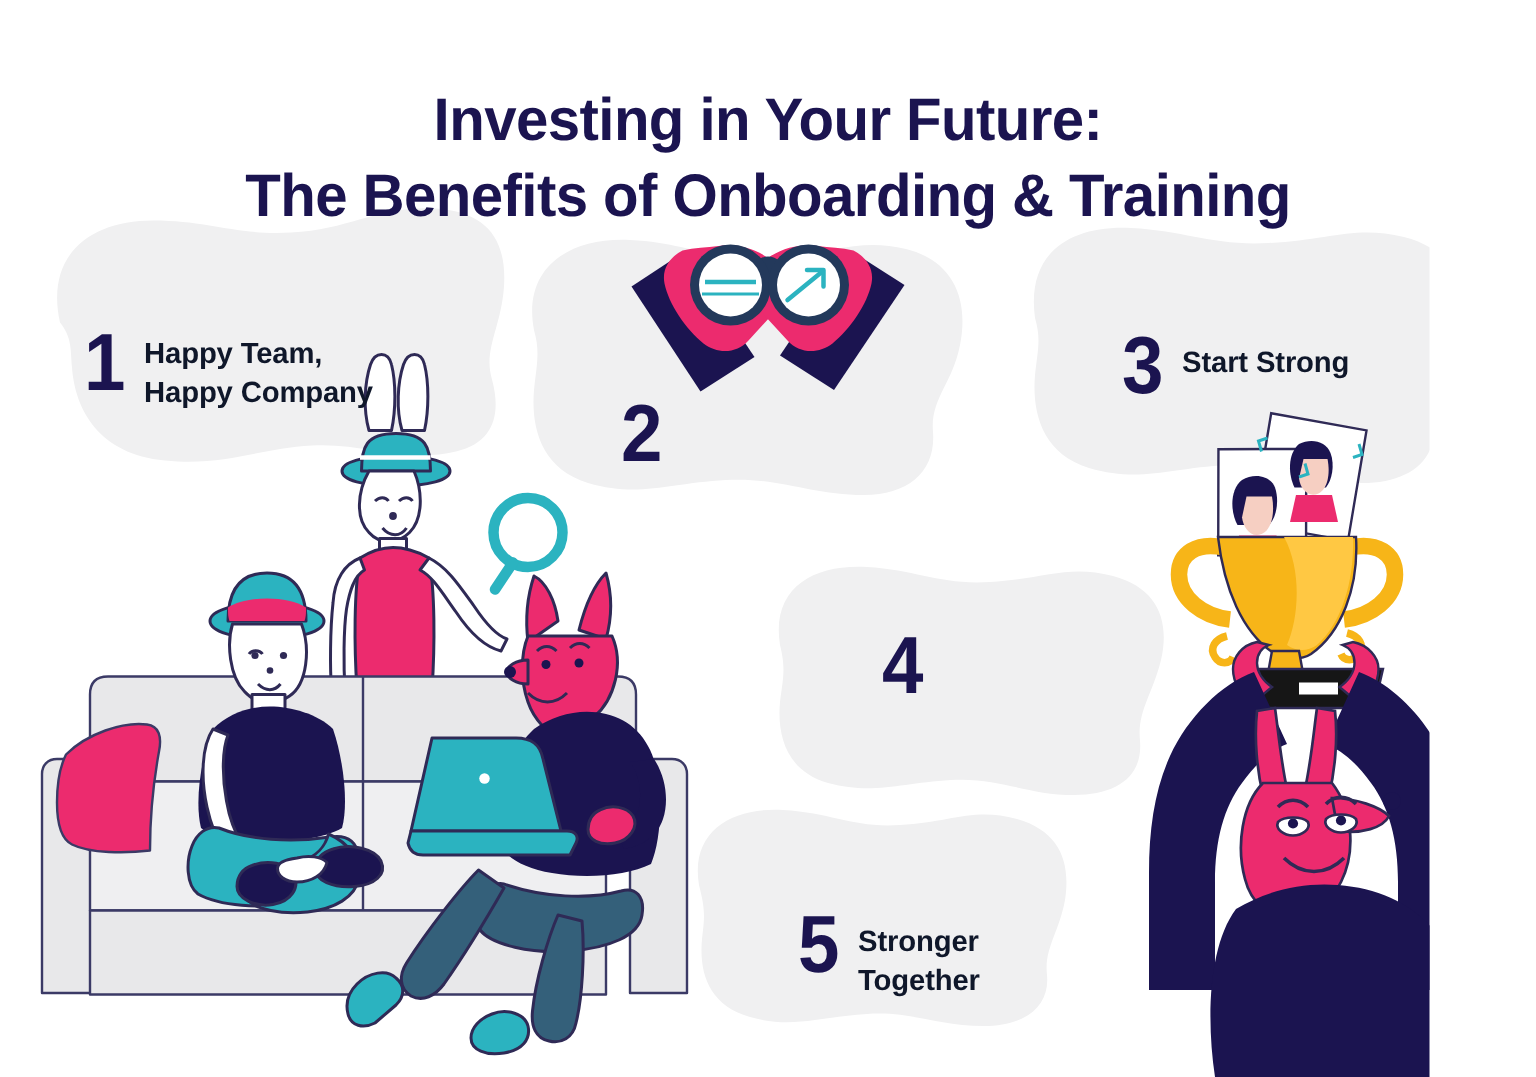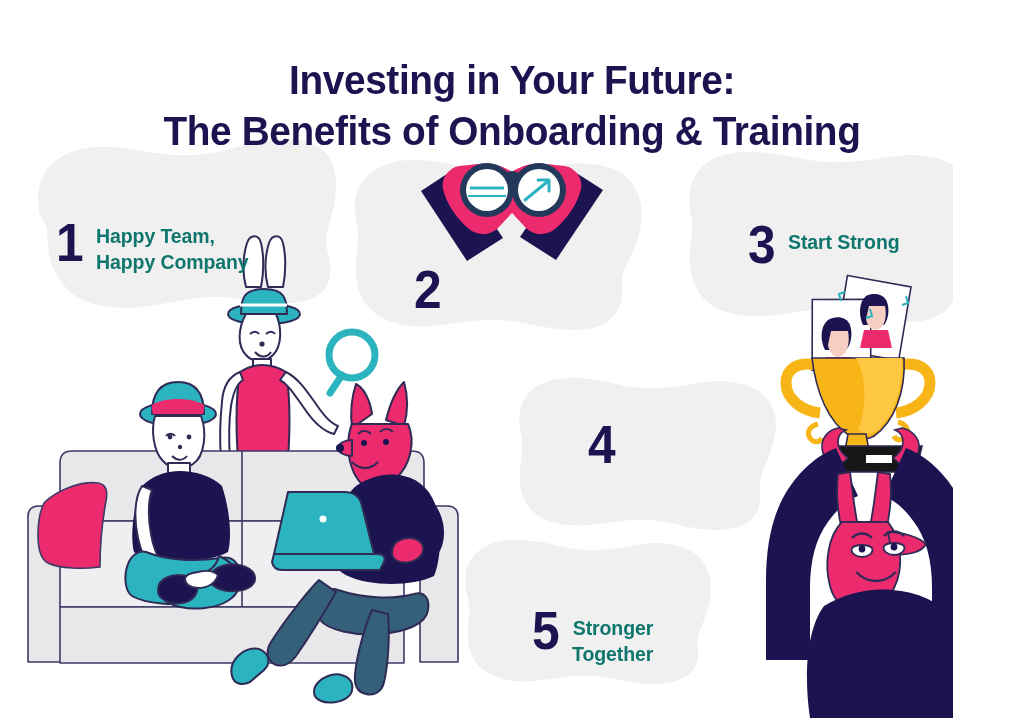--- a/index.html
+++ b/index.html
@@ -33,32 +33,32 @@
 
   
   .item{position:absolute;display:flex;align-items:flex-start;}
   .num{
     color:#1b1450;font-weight:bold;line-height:0.9;
     font-size:54px;letter-spacing:-2px;
     transform:scaleX(0.92);transform-origin:left top;
     margin-right:12px;
   }
   .lbl{
-    color:#0f766e;font-weight:bold;
+    color:#0f172a;font-weight:bold;
     font-size:19.5px;line-height:1.31;
     letter-spacing:-0.1px;
     padding-top:6px;
     white-space:pre-line;
   }
   #item1{left:56px;top:218px;}
   #item2{left:414px;top:265px;}
   #item3{left:748px;top:220px;}
   #item4{left:588px;top:420px;}
   #item5{left:532px;top:606px;}
-  #item3 .lbl,#item5 .lbl{padding-top:10px;text-align:right;}
+  #item3 .lbl,#item5 .lbl{padding-top:10px;}
 </style>
 </head>
 <body>
 
 <div id="stage">
 
   <svg class="layer" id="art" viewBox="0 0 1024 718" xmlns="http://www.w3.org/2000/svg">
 
     <g>
       <path fill="#f0f0f1" d="M40 215c-10-45 20-68 62-68 38 0 55 10 92 8 40-2 58-18 96-16 34 2 48 20 46 52-2 28-14 42-8 62 6 22 2 42-24 48-34 8-62-6-96-4-36 2-58 14-98 10-44-4-60-34-62-62-1-12 0-20-8-30z"></path>

